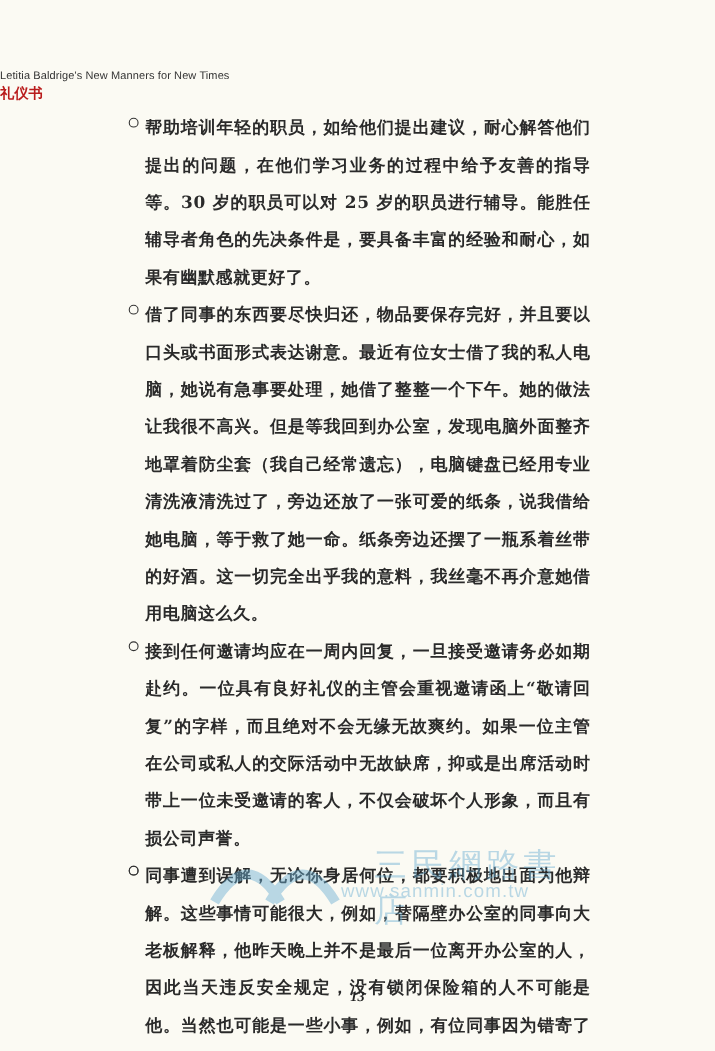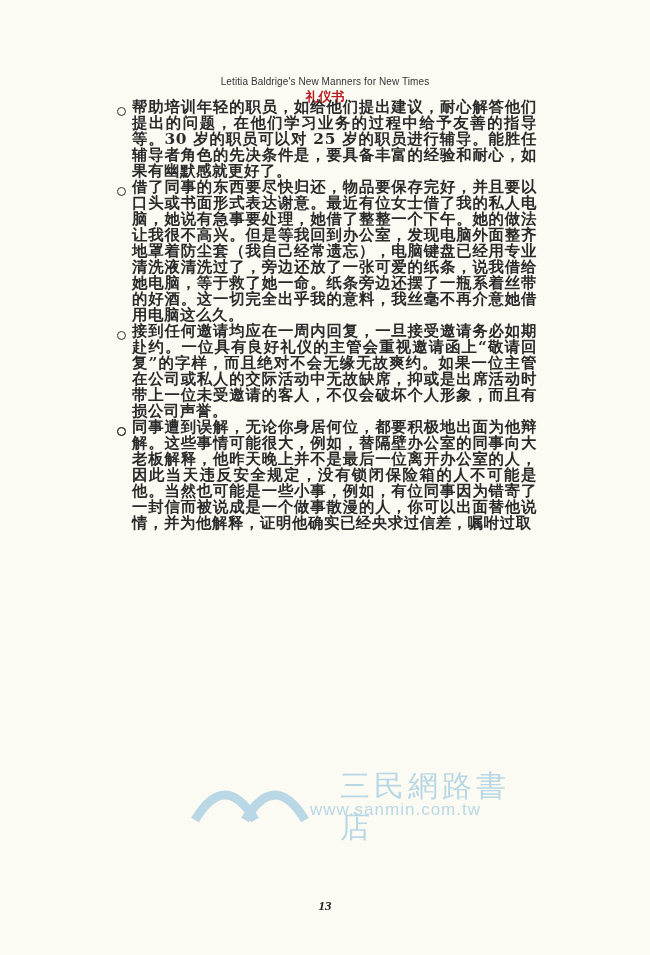--- a/index.html
+++ b/index.html
@@ -4,38 +4,38 @@
 <style>
   html, body { margin:0; padding:0; }
   body {
     width:650px; height:955px; overflow:hidden;
     background:#fbfaf3;
     font-family:"DejaVu Serif", serif;
     color:#2a2a2a;
     position:relative;
   }
   .header {
-    position:absolute; top:76px; left:0; width:650px; text-align:center;
+    position:absolute; top:64px; left:0; width:650px; text-align:left;
   }
   .header-en {
     font-family:"Liberation Sans", sans-serif;
     font-size:10px; color:#333; letter-spacing:0.1px;
   }
   .header-cn {
     font-family:"DejaVu Sans", sans-serif;
     font-size:13px; font-weight:bold; color:#b91c1c; margin-top:1px;
   }
   .content {
     position:absolute; top:99px; left:117px; width:420px;
   }
   .item {
     position:relative;
     padding-left:15px;
     font-size:15.4px;
-    line-height:16px;
+    line-height:34px;
     text-align:justify;
     letter-spacing:0.6px;
     font-weight:600;
   }
   .bullet {
     position:absolute; left:0; top:8px;
     width:9px; height:9px; border:1.6px solid #333; border-radius:50%;
     box-sizing:border-box;
   }
   .page-number {

